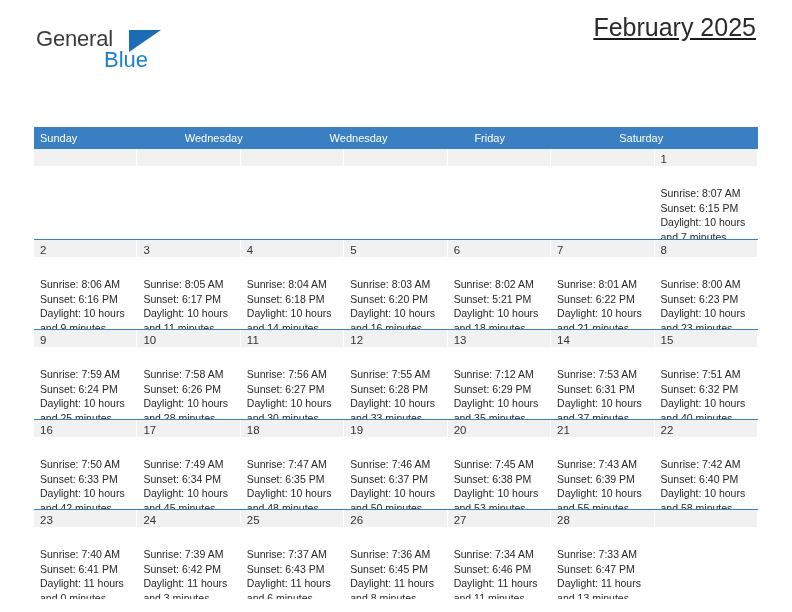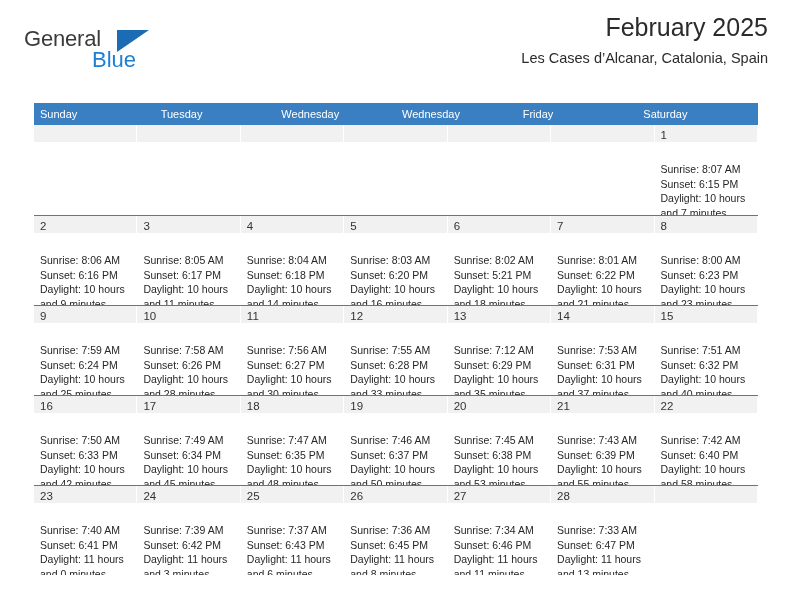--- a/index.html
+++ b/index.html
@@ -18,24 +18,25 @@
     height: 612px;
     background: #ffffff;
   }
 
   
   .header {
     position: absolute;
     left: 0; top: 0;
     width: 792px;
     height: 100px;
-    padding: 0 22px;
+    padding: 0 34px;
     display: flex;
     align-items: flex-start;
     justify-content: space-between;
+    text-decoration: underline;
   }
   .brand {
     position: relative;
     margin-top: 26px;
     width: 180px;
     height: 52px;
   }
   .brand-general {
     position: absolute;
     left: 2px; top: 0;
@@ -83,20 +84,21 @@
   .calendar {
     position: absolute;
     left: 34px;
     top: 103px;
     width: 724px;
   }
   .cal-head {
     display: flex;
     background: #3a7fc1;
     height: 22px;
+    margin-top: 24px;
   }
   .cal-head .hcell {
     flex: 1 1 0;
     color: #ffffff;
     font-size: 11px;
     line-height: 22px;
     padding-left: 6px;
     white-space: nowrap;
     overflow: hidden;
   }
@@ -141,30 +143,28 @@
   <div class="header">
 
     <div class="brand">
       <span class="brand-general">General</span>
       <span class="brand-triangle"></span>
       <span class="brand-blue">Blue</span>
     </div>
 
     <div class="title-block">
       <h1 class="title">February 2025</h1>
-      <h2 class="subtitle">Les Cases d’Alcanar, Catalonia, Spain</h2>
     </div>
 
   </div>
 
   <div class="calendar">
 
     <div class="cal-head">
       <div class="hcell">Sunday</div>
-      <div class="hcell">Tuesday</div>
       <div class="hcell">Wednesday</div>
       <div class="hcell">Wednesday</div>
       <div class="hcell">Friday</div>
       <div class="hcell">Saturday</div>
     </div>
 
     <div id="weeks-container">
         <div class="week">
           <div class="daycell empty">
             <div class="numband"><span class="daynum"></span></div>

